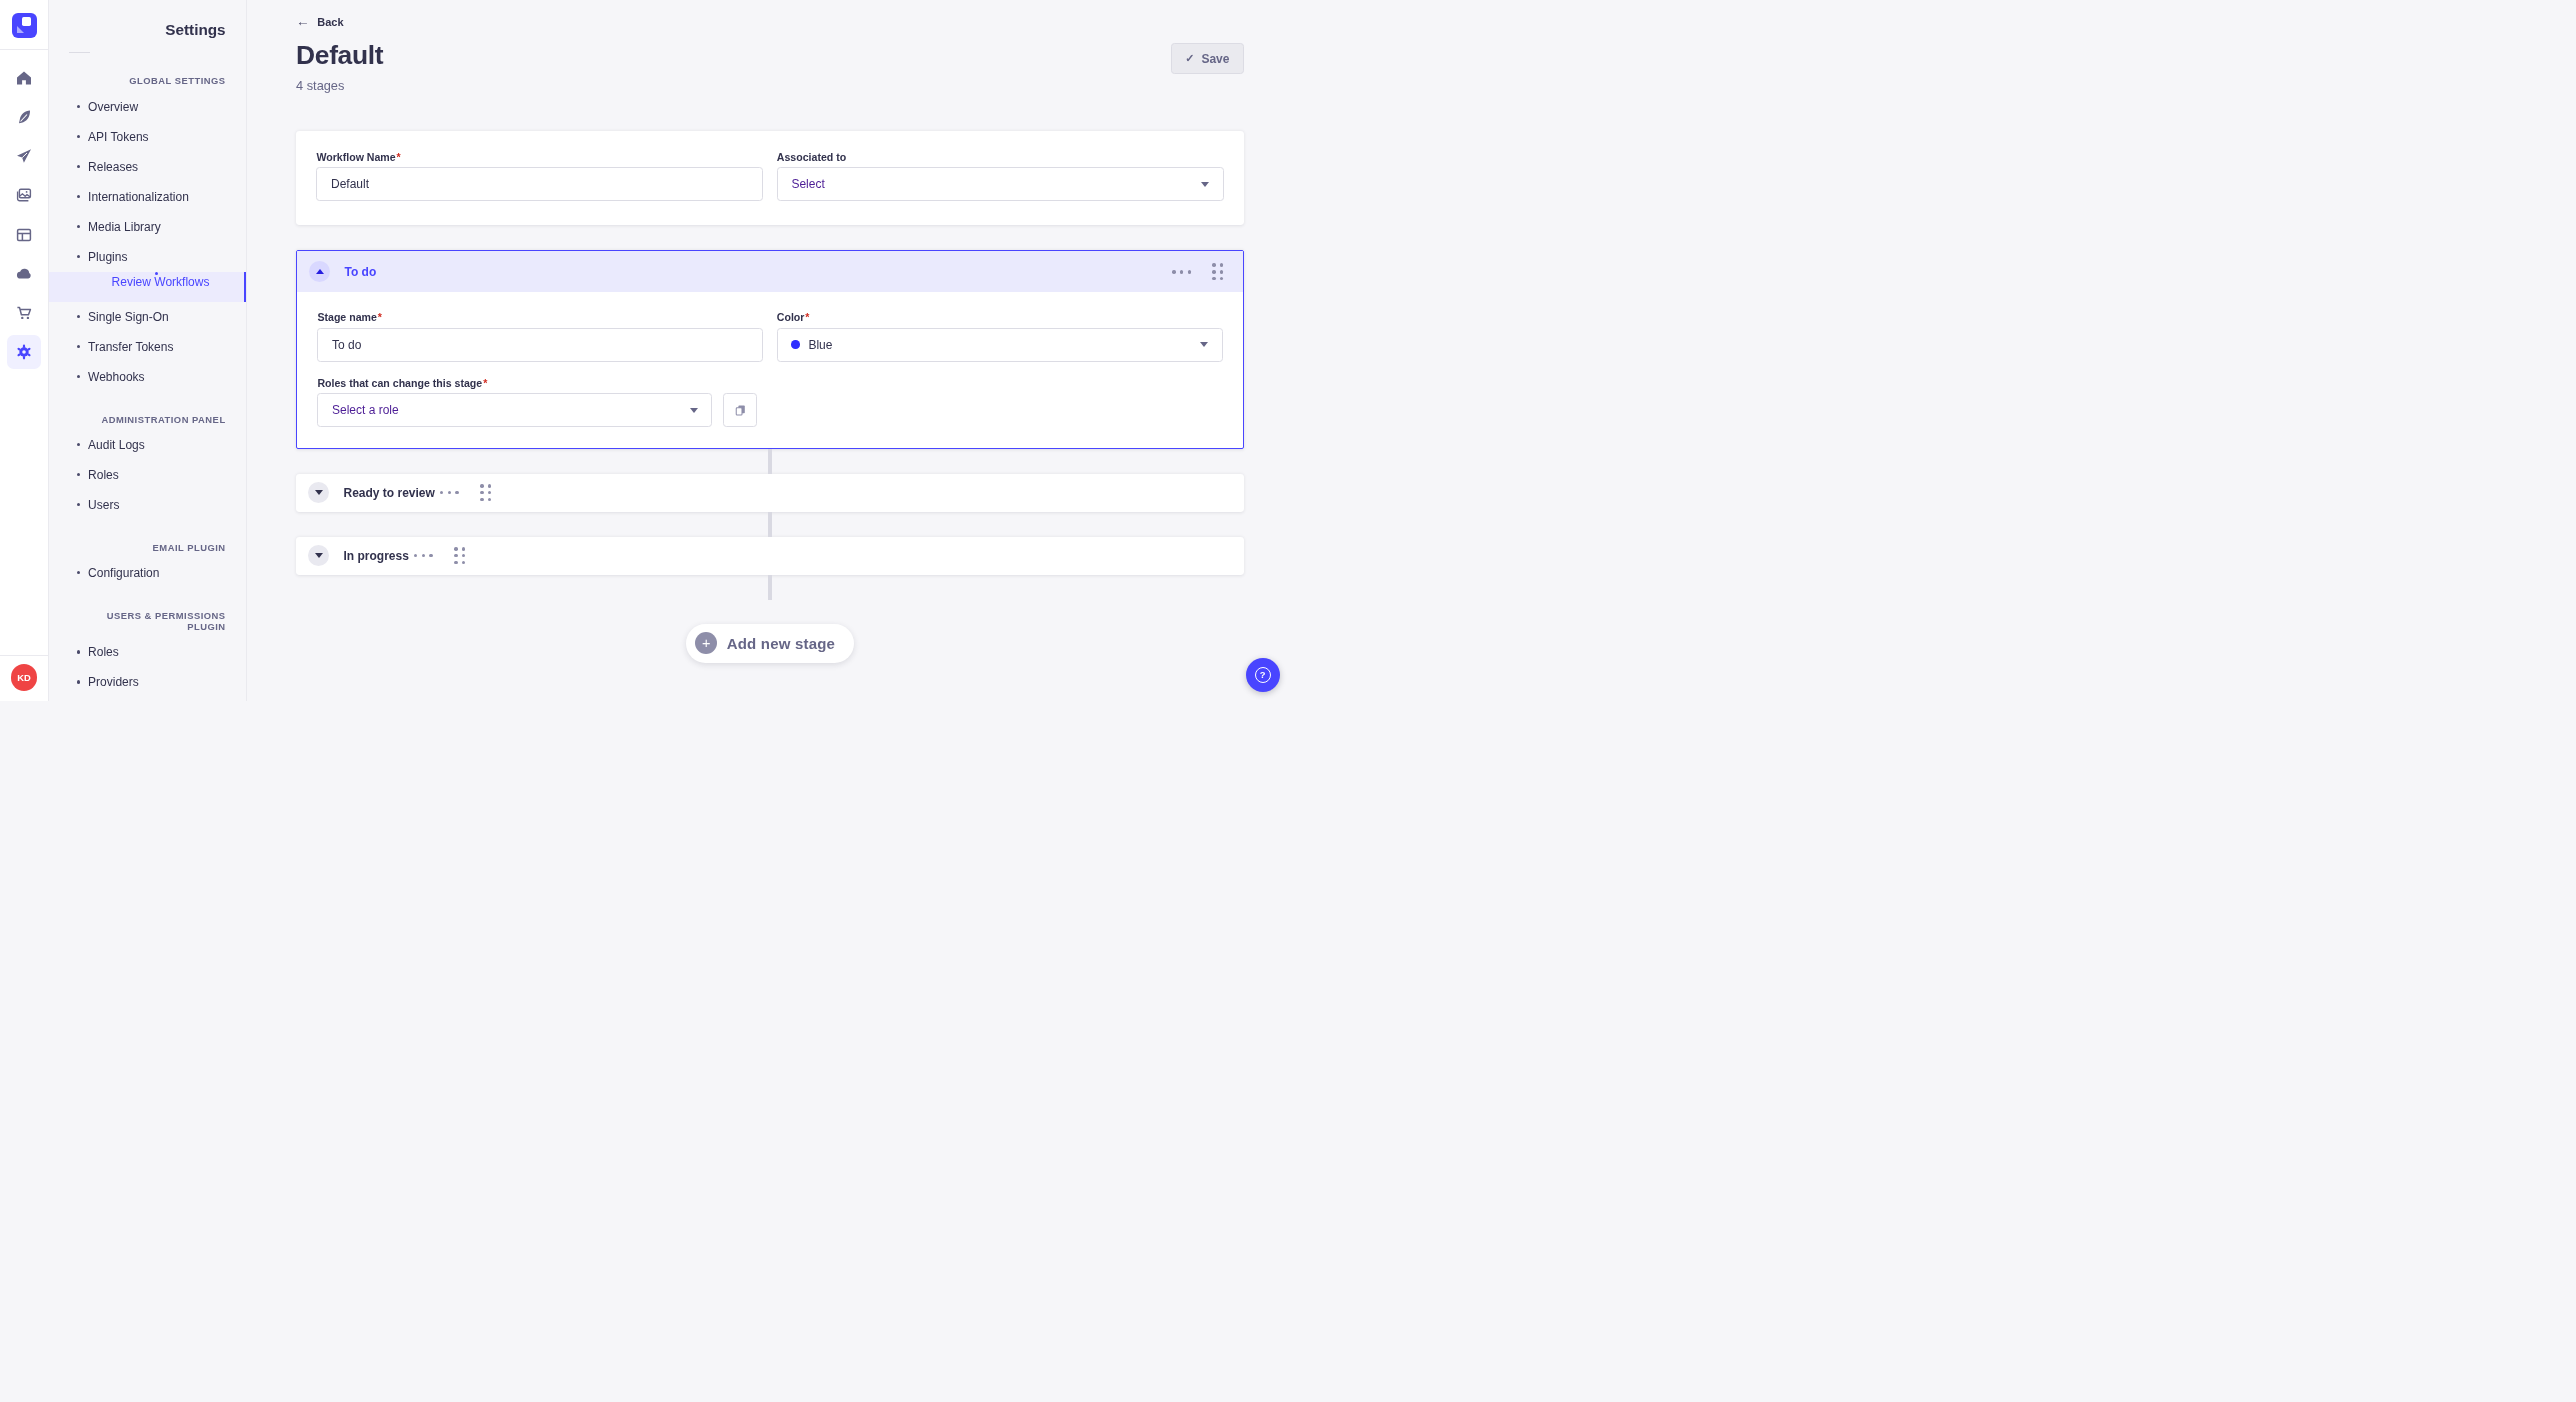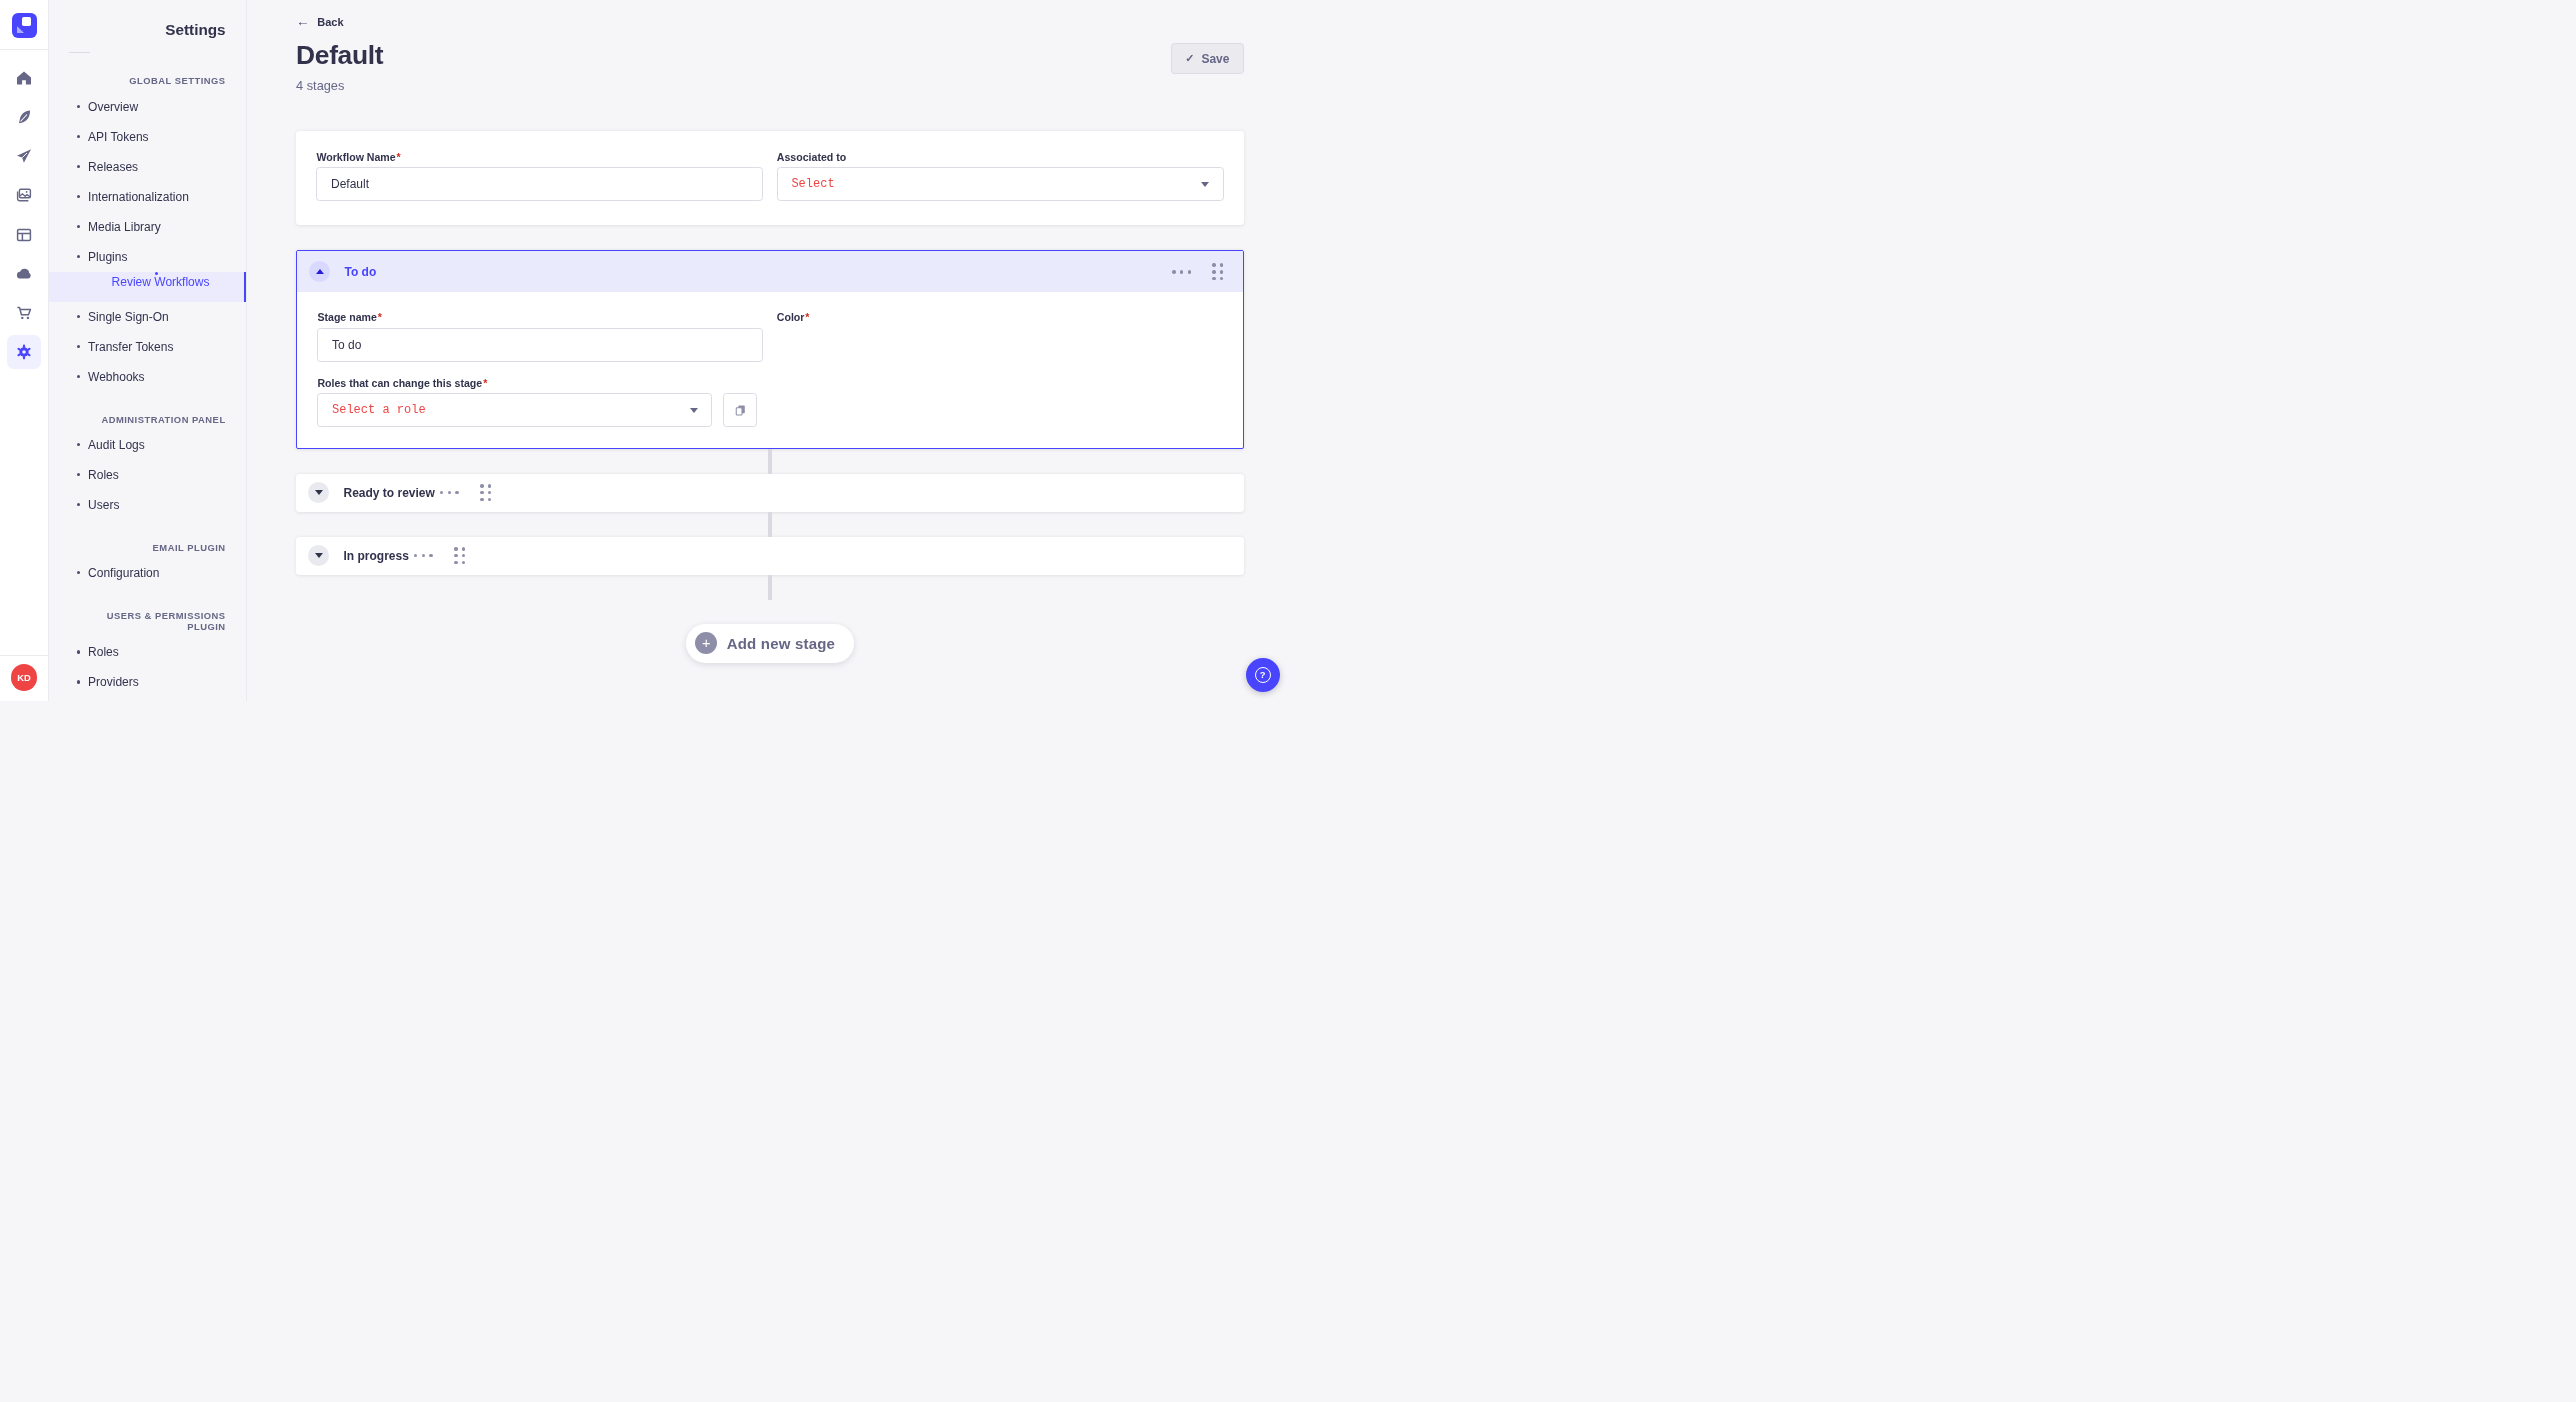--- a/index.html
+++ b/index.html
@@ -52,21 +52,21 @@
 
   .workflow-card { margin-top:38px; padding:20.4px 20.4px 24px; }
   .grid2 { display:grid; grid-template-columns:1fr 1fr; gap:13.6px; }
   .field-label { font-size:10.6px; font-weight:700; color:#32324d; margin-bottom:4.3px; display:block; }
   .req { color:#d02b20; margin-left:0.9px; }
   .text-input { width:100%; height:34px; border:0.9px solid #dcdce4; border-radius:3.4px; background:#fff;
                 padding:0 13.6px; font-size:12px; color:#32324d; font-family:inherit; }
   .select { height:34px; border:0.9px solid #dcdce4; border-radius:3.4px; background:#fff; display:flex;
             align-items:center; padding:0 13.6px; font-size:12px; cursor:pointer; }
   .select .val { color:#32324d; }
-  .select .placeholder { color:#ef4444;font-family:Liberation Mono, monospace; }
+  .select .placeholder { color:#4c1d95; }
   .select .spacer { flex:1; }
   .caret { width:0; height:0; border-left:4.3px solid transparent; border-right:4.3px solid transparent;
            border-top:5.1px solid #666687; flex:none; }
   .color-dot { width:8.5px; height:8.5px; border-radius:50%; margin-right:8.5px; flex:none; }
 
   .gap-plain { height:25px; }
   .gap-connector { height:25px; display:flex; justify-content:center; }
   .gap-connector .bar { width:3.4px; height:100%; background:#d9d9e2; }
 
   .stage-card-open { border:1.7px solid #4945ff; box-shadow:0 0.9px 3.4px rgba(33,33,52,.1); border-radius:2px; background:#fff; overflow:hidden; }
@@ -321,20 +321,26 @@
           </span>
       </header>
       <div class="stage-body">
         <div class="grid2">
           <div>
             <label class="field-label"><span>Stage name</span><span class="req">*</span></label>
             <input class="text-input" type="text" value="To do" style="">
           </div>
           <div>
             <label class="field-label"><span>Color</span><span class="req">*</span></label>
+            <div class="select">
+              <span class="color-dot" style="background:#2f2fff"></span>
+              <span class="val">Blue</span>
+              <span class="spacer"></span>
+              <span class="caret"></span>
+            </div>
           </div>
         </div>
         <div>
           <label class="field-label" style="margin-top:15.3px"><span>Roles that can change this stage</span><span class="req">*</span></label>
           <div class="roles-row" style="margin-top:0">
             <div class="select role-select">
               <span class="placeholder">Select a role</span>
               <span class="spacer"></span>
               <span class="caret"></span>
             </div>

